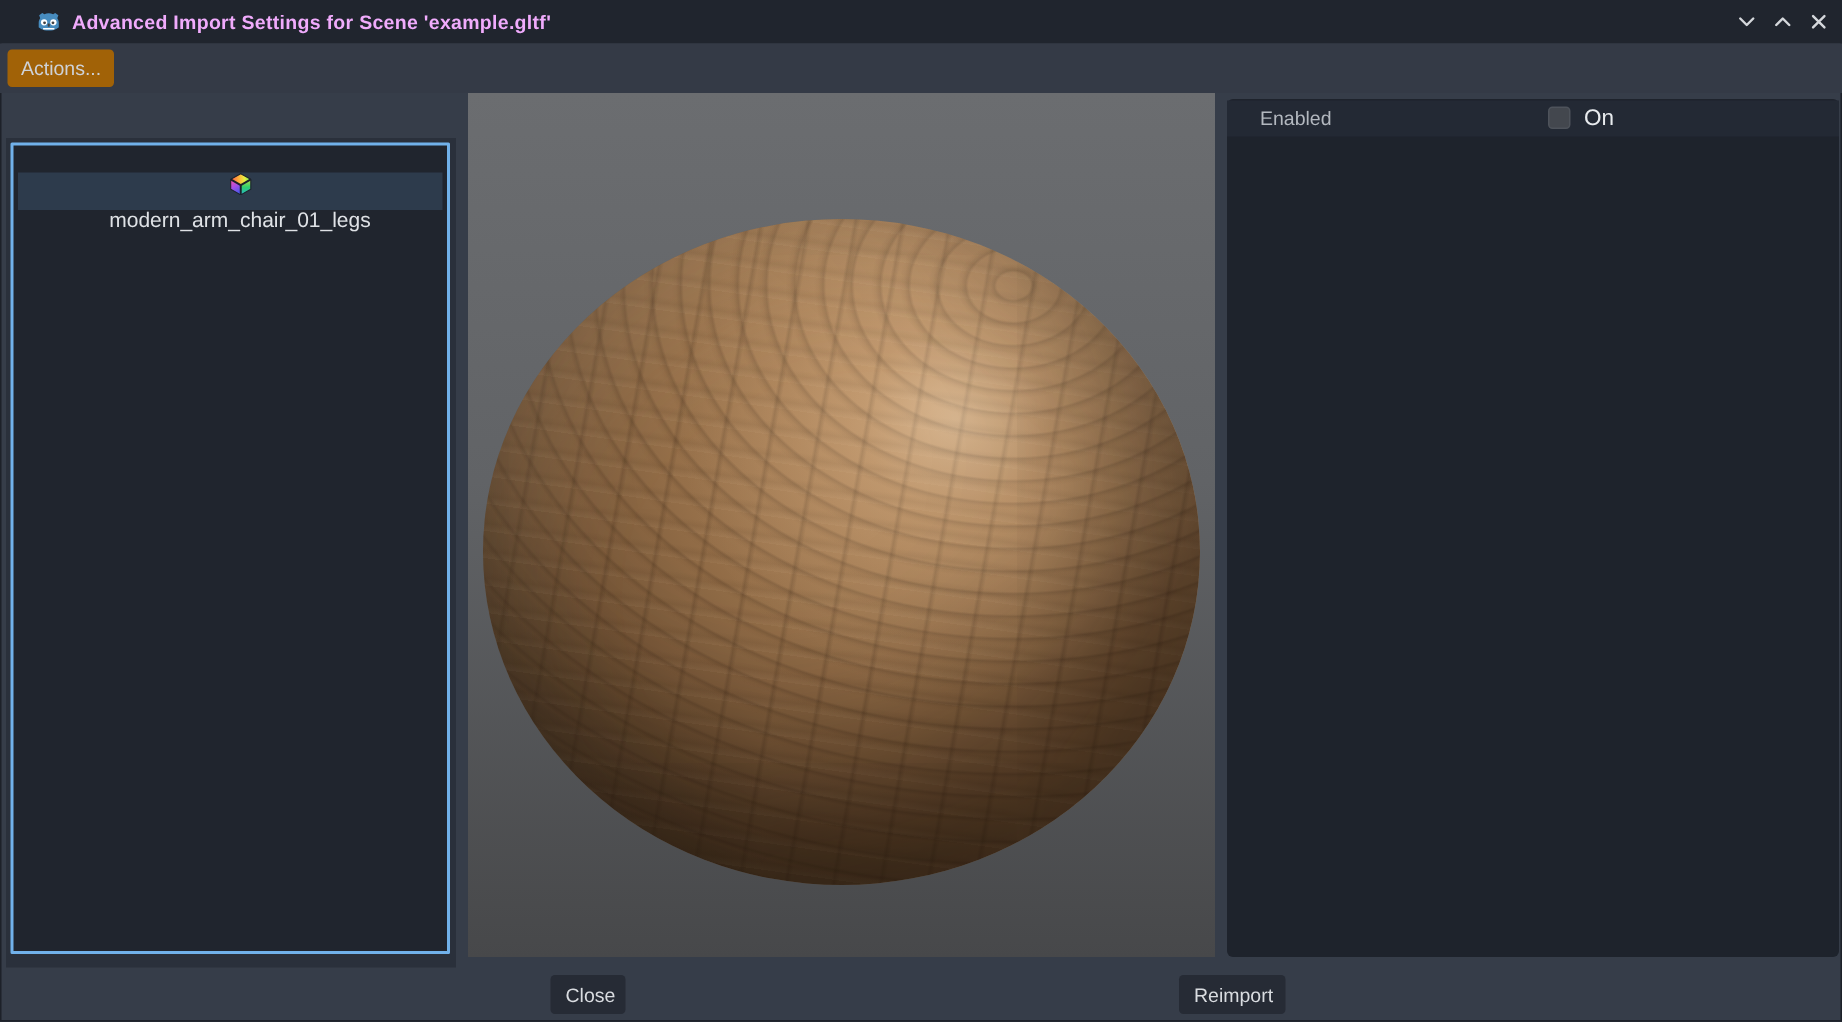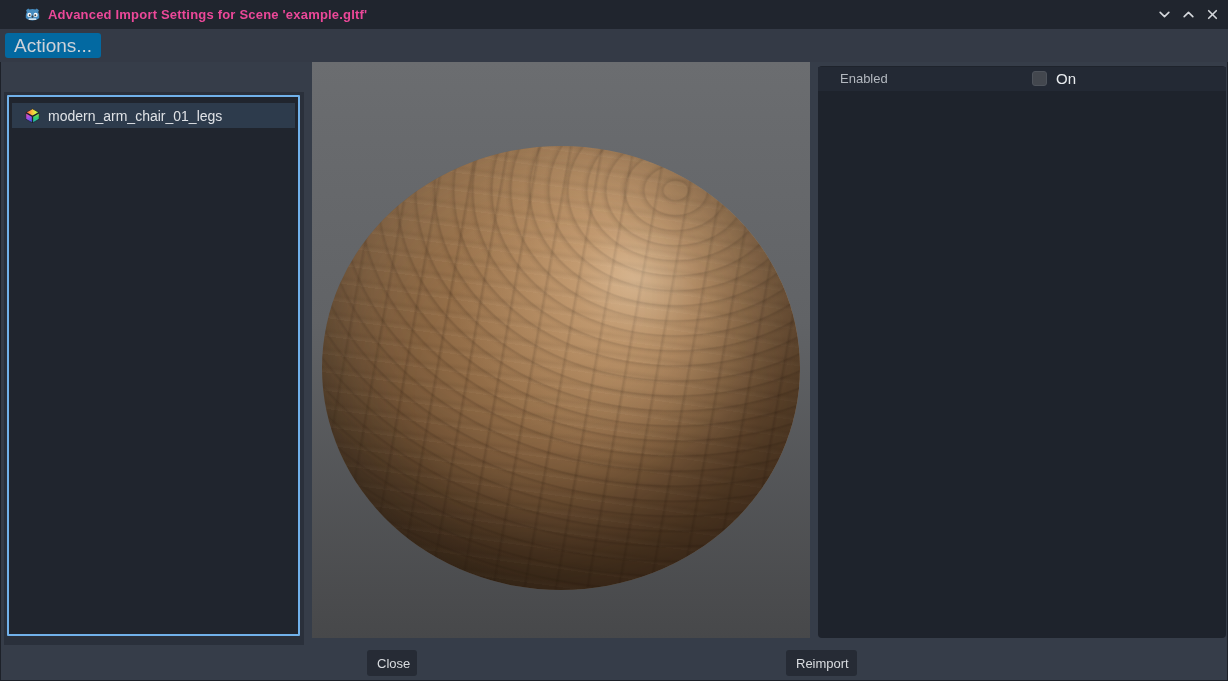--- a/index.html
+++ b/index.html
@@ -5,47 +5,47 @@
   * { margin:0; padding:0; box-sizing:border-box; }
   html,body { background:#1a1d24; }
   body { font-family:"Liberation Sans", sans-serif; font-size:13px; color:#dfe2e6; }
   .window {
     position:relative; width:1228px; height:681px; background:#363d49; overflow:hidden;
     box-shadow: inset 0 0 0 1px #1d2129;
   }
   
   .titlebar { position:absolute; left:0; top:0; width:100%; height:29px; background:#20252e; }
   .app-icon { position:absolute; left:24px; top:6px; width:17px; height:17px; }
-  .win-title { position:absolute; left:48px; top:0; line-height:29px; font-weight:bold; color:#ec4899; letter-spacing:0.2px; }
+  .win-title { position:absolute; left:48px; top:0; line-height:29px; font-weight:bold; color:#f0abfc; letter-spacing:0.2px; }
   .win-controls { position:absolute; right:4px; top:0; height:29px; display:flex; align-items:center; }
   .win-btn { width:24px; height:24px; display:flex; align-items:center; justify-content:center; cursor:default; }
   
   .menubar { position:absolute; left:0; top:29px; width:100%; height:33px; background:#343a46; }
   .actions-btn {
     position:absolute; left:5px; top:4px; height:25px; min-width:61px; padding:0 9px;
-    background:#0369a1; border:none; border-radius:3px; color:#ced2d8;
-    font-family:inherit; font-size:19px; line-height:25px; text-align:left;
+    background:#a16207; border:none; border-radius:3px; color:#ced2d8;
+    font-family:inherit; font-size:13px; line-height:25px; text-align:left;
   }
   
   .tabstrip { position:absolute; left:4px; top:62px; width:300px; height:30px; background:#262b35; display:flex; }
   .tab { height:30px; line-height:30px; text-align:center; color:#878d97; cursor:default; }
   .tab.t0 { width:62px; }
   .tab.t1 { width:71px; }
   .tab.active { width:85px; background:#20252e; color:#eef1f3; border-top:2px solid #5fa9dd; line-height:28px; }
   
   .tabpanel { position:absolute; left:4px; top:92px; width:300px; height:553px; background:#2a303b; }
   .mat-list {
     position:absolute; left:3px; top:3px; width:293px; height:541px;
     background:#20252e; border:2px solid #71b1ea; border-radius:1px;
   }
   .mat-row {
     position:relative; height:25px; margin:0 3px; display:flex; align-items:center;
     padding-left:13px; gap:8px; font-size:14px; color:#dfe2e6; cursor:default;
   }
-  .mat-row.first { margin-top:6px; }
+  .mat-row.first { margin-top:18px;flex-direction:column; }
   .mat-row.selected { background:#2d3b4c; }
   .cube-icon { width:15px; height:15px; flex:0 0 15px; }
   
   .viewport {
     position:absolute; left:312px; top:62px; width:498px; height:576px;
     background:linear-gradient(180deg, #6b6d70 0%, #616366 45%, #47484a 100%);
     overflow:hidden;
   }
   .sphere {
     position:absolute; left:10px; top:84px; width:478px; height:444px; border-radius:50%;

